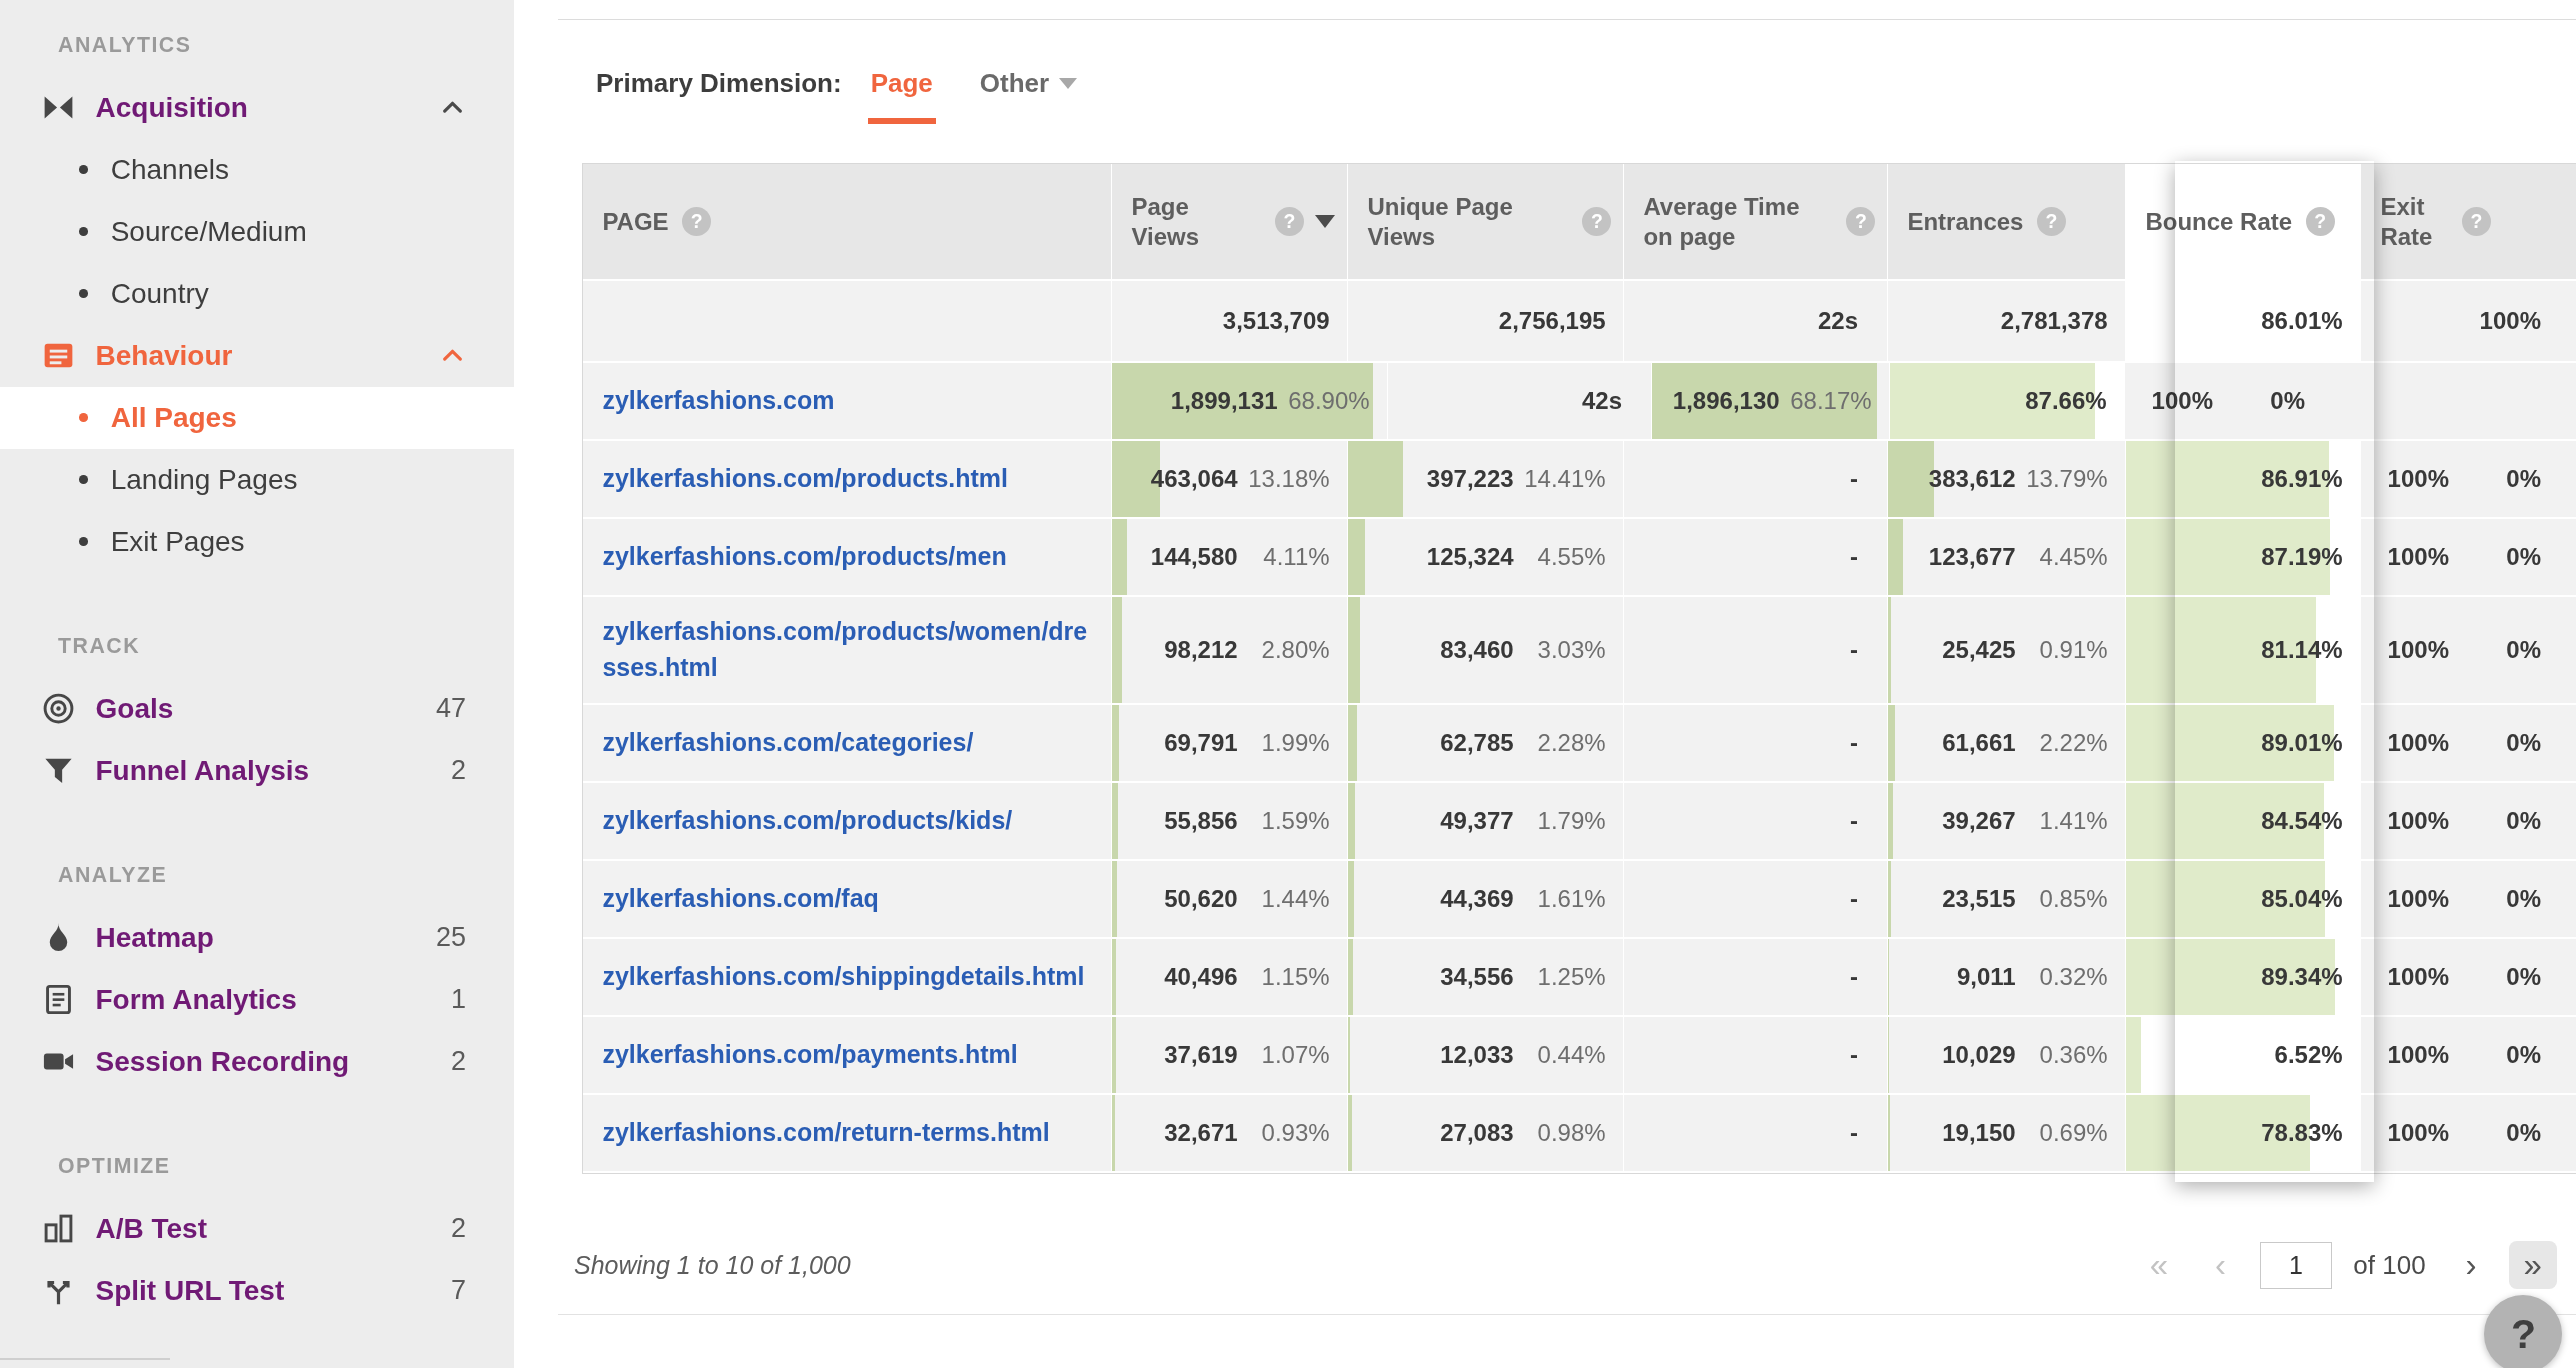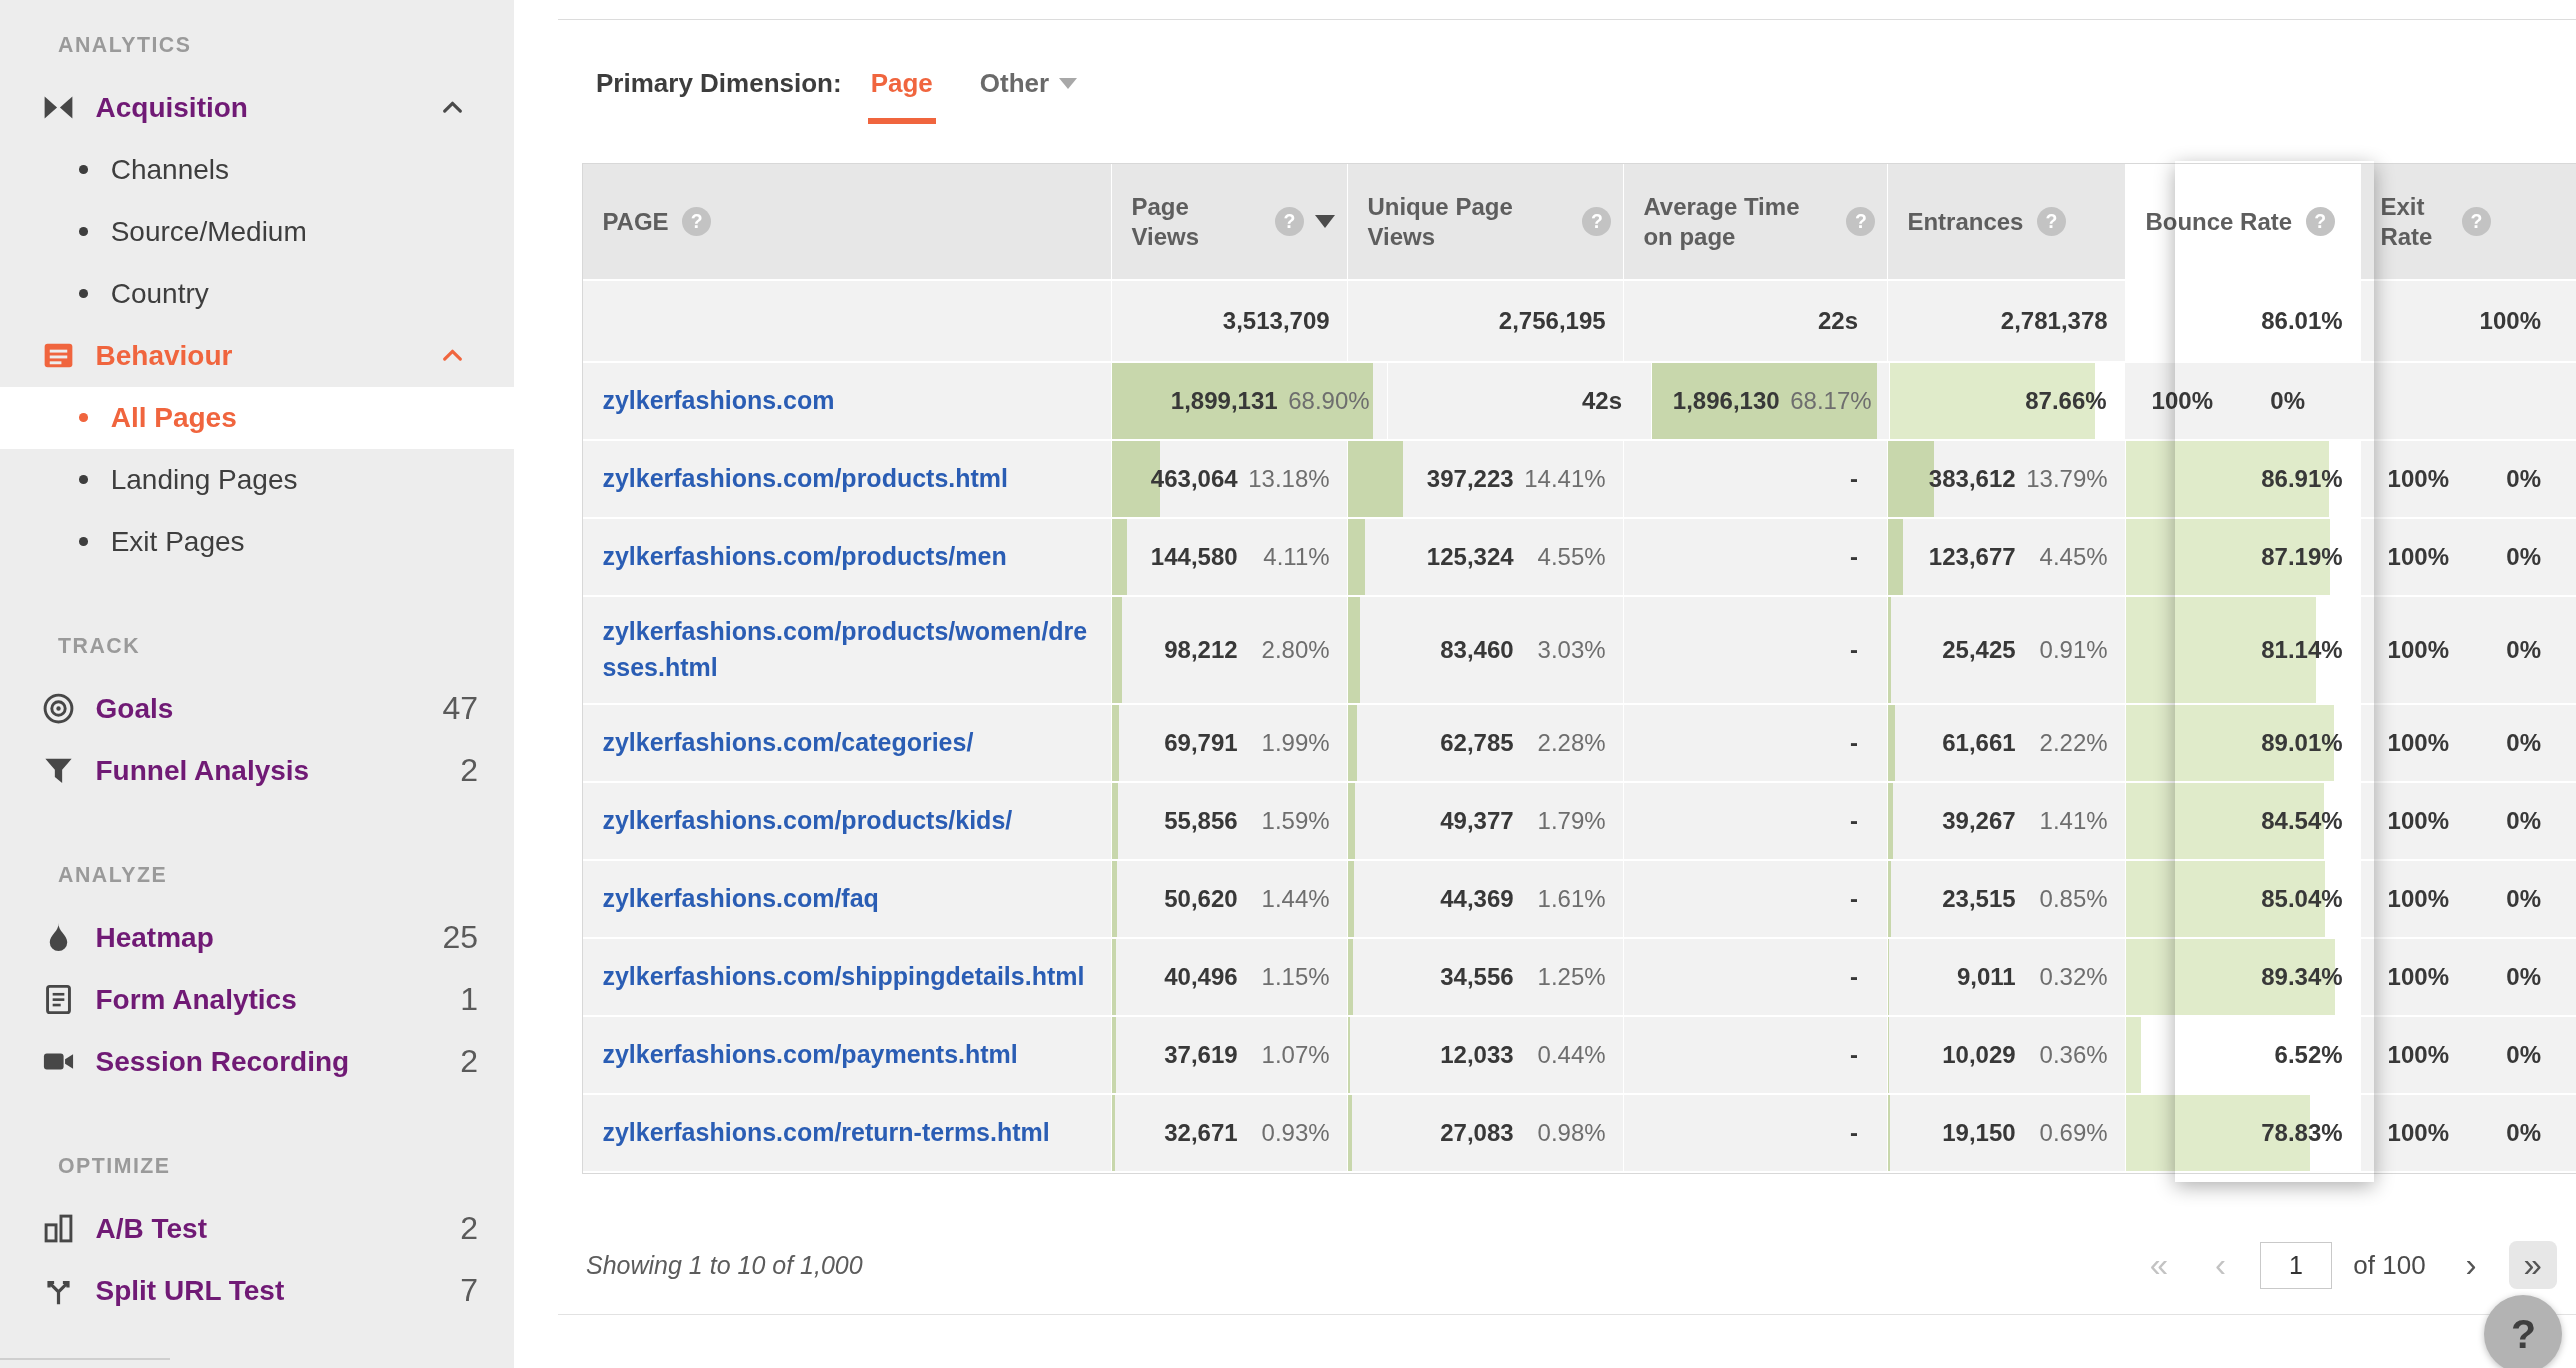--- a/index.html
+++ b/index.html
@@ -11,21 +11,21 @@
   .sidebar{position:absolute;left:0;top:0;bottom:0;width:514px;background:#ededed;padding-top:14.5px}
   .sb-section+.sb-section{margin-top:43px}
   .sb-row{height:62px;display:flex;align-items:center;position:relative}
   .sb-title{padding-left:58px;font-size:21.3px;font-weight:700;letter-spacing:1.5px;color:#9a9a9a}
   .sb-item{padding-left:36px;cursor:pointer}
   .sb-item .icon{width:45px;display:flex;justify-content:center;color:#474747}
   .icon svg{width:35px;height:35px;display:block}
   .sb-item .lbl{margin-left:14.5px;font-size:28px;font-weight:700;color:#701a75;white-space:nowrap}
   .chev{margin-left:auto;margin-right:47px;color:#4a4a4a;width:29px}
   .chev svg{width:29px;height:29px;display:block}
-  .count{margin-left:auto;margin-right:36px;font-size:32px;color:#5a5a5a}
+  .count{margin-left:auto;margin-right:48px;font-size:27px;color:#5a5a5a}
   .sb-item.active .lbl,.sb-item.active .icon,.sb-item.active .chev{color:#f0653e}
   .sb-child{padding-left:79px;cursor:pointer}
   .sb-child .bullet{width:8.7px;height:8.7px;border-radius:50%;background:#3e3e3e;margin-right:23px;flex:none}
   .sb-child .lbl{font-size:28px;font-weight:400;color:#3e3e3e;white-space:nowrap}
   .sb-child.active{background:#ffffff}
   .sb-child.active .lbl{color:#f0653e;font-weight:700}
   .sb-child.active .bullet{background:#f0653e}
   .sb-divider{position:absolute;bottom:7.8px;left:0;width:170px;border-top:2.9px solid #cfcfcf}
 
   
@@ -68,21 +68,21 @@
   .v{position:relative;z-index:1;font-weight:700;color:#383838;white-space:nowrap}
   .p{position:relative;z-index:1;width:92px;flex:none;text-align:right;color:#6e6e6e;
      font-weight:400;white-space:nowrap}
   .c6 .p{color:#383838;font-weight:700}
   .bar{position:absolute;left:0;top:0;bottom:0;background:#c8d7ac;z-index:0}
   .c5 .bar{background:#e0ebca}
   .page-link{color:#2a5db4;font-weight:700;text-decoration:none;font-size:25px;line-height:1.42;
              word-break:break-all;cursor:pointer;position:relative;z-index:1}
 
   
-  .footer{position:absolute;left:72px;right:19.4px;top:1229px;height:72px;display:flex;align-items:center}
+  .footer{position:absolute;left:60px;right:19.4px;top:1229px;height:72px;display:flex;align-items:center}
   .showing{font-style:italic;font-size:25px;color:#5c5c5c}
   .pager{margin-left:auto;display:flex;align-items:center}
   .pg-btn{width:48px;height:48px;display:flex;align-items:center;justify-content:center;
           font-size:33px;cursor:pointer;border-radius:7.8px;margin-left:13.6px;user-select:none}
   .pg-btn.disabled{color:#c3c3c3;cursor:default}
   .pg-btn.dark{color:#555}
   .pg-btn.boxed{background:#e7e7e7}
   .page-input{width:72px;height:47px;border:1px solid #c9c9c9;background:#fff;text-align:center;
               font-size:25px;color:#333;font-family:inherit;margin-left:15.5px}
   .of-label{font-size:26px;color:#4a4a4a;margin-left:21.3px;margin-right:7.8px;white-space:nowrap}

